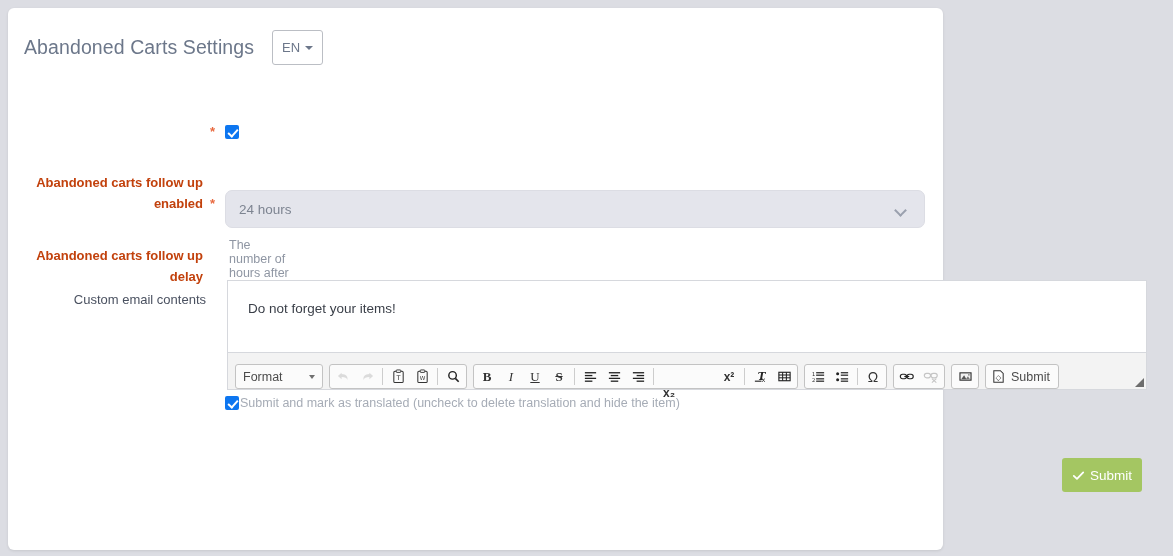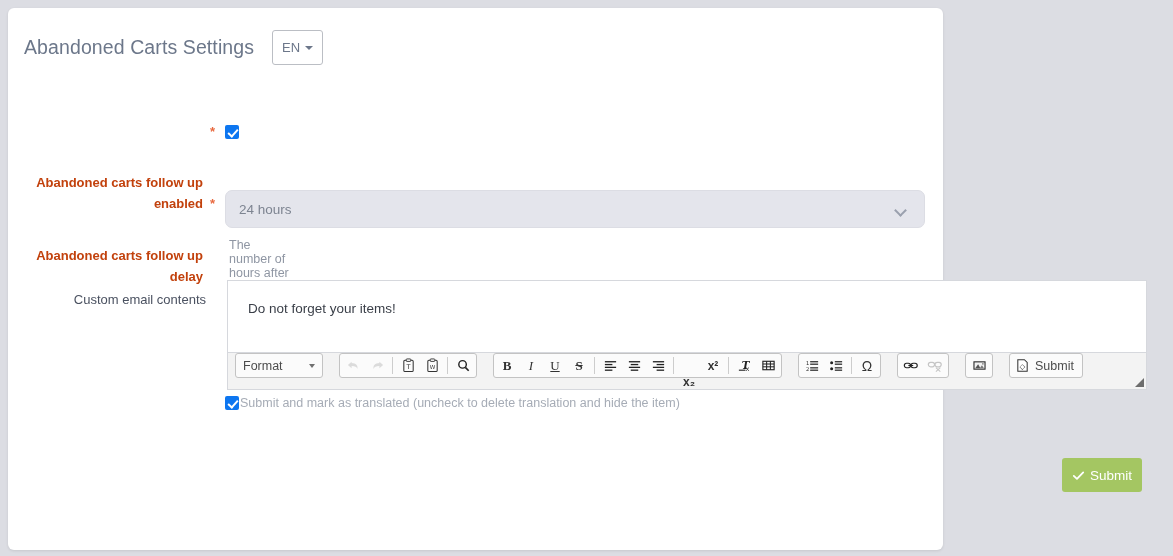--- a/index.html
+++ b/index.html
@@ -152,23 +152,23 @@
     background: #fff;
     overflow: hidden;
   }
   .toolbar {
     position: absolute;
     left: 0; right: 0; bottom: 0;
     height: 37px;
     background: #f3f3f3;
     border-top: 1px solid #d6d8dd;
     display: flex;
-    align-items: flex-start;
+    align-items: flex-end;
     padding: 0 7px;
-    gap: 16px;
+    gap: 6px;
   }
   .tgroup {
     display: flex;
     align-items: center;
     height: 25px;
     border: 1px solid #c3c3c3;
     border-radius: 3px;
     background: #fbfbfb;
     padding: 0 1px;
   }
@@ -370,21 +370,21 @@
                   <g stroke="#222" stroke-width="1.4">
                       <line x1="2" y1="4" x2="14" y2="4"></line>
                       <line x1="6" y1="7" x2="14" y2="7"></line>
                       <line x1="2" y1="10" x2="14" y2="10"></line>
                       <line x1="6" y1="13" x2="14" y2="13"></line>
                     </g>
                 </svg>
               </span>
               <span class="tsep"></span>
               <span class="tbtn" style="font-size:12px;font-weight:bold;margin-top:32px;">x₂</span>
-              <span class="tbtn" style="font-size:12px;font-weight:bold;">x²</span>
+              <span class="tbtn" style="font-size:12px;font-weight:bold;margin-left:36px;">x²</span>
               <span class="tsep"></span>
               <span class="tbtn">
                 <svg width="15" height="15" viewBox="0 0 16 16">
                   <text x="5" y="12" font-size="11" font-style="italic" font-weight="bold" fill="#222" font-family="DejaVu Serif, serif">T</text>
                   <text x="9" y="13.5" font-size="7" fill="#222" font-family="DejaVu Sans, sans-serif">x</text>
                   <line x1="2" y1="13" x2="9" y2="13" stroke="#222" stroke-width="1.2"></line>
                 </svg>
               </span>
               <span class="tbtn">
                 <svg width="15" height="15" viewBox="0 0 16 16">

